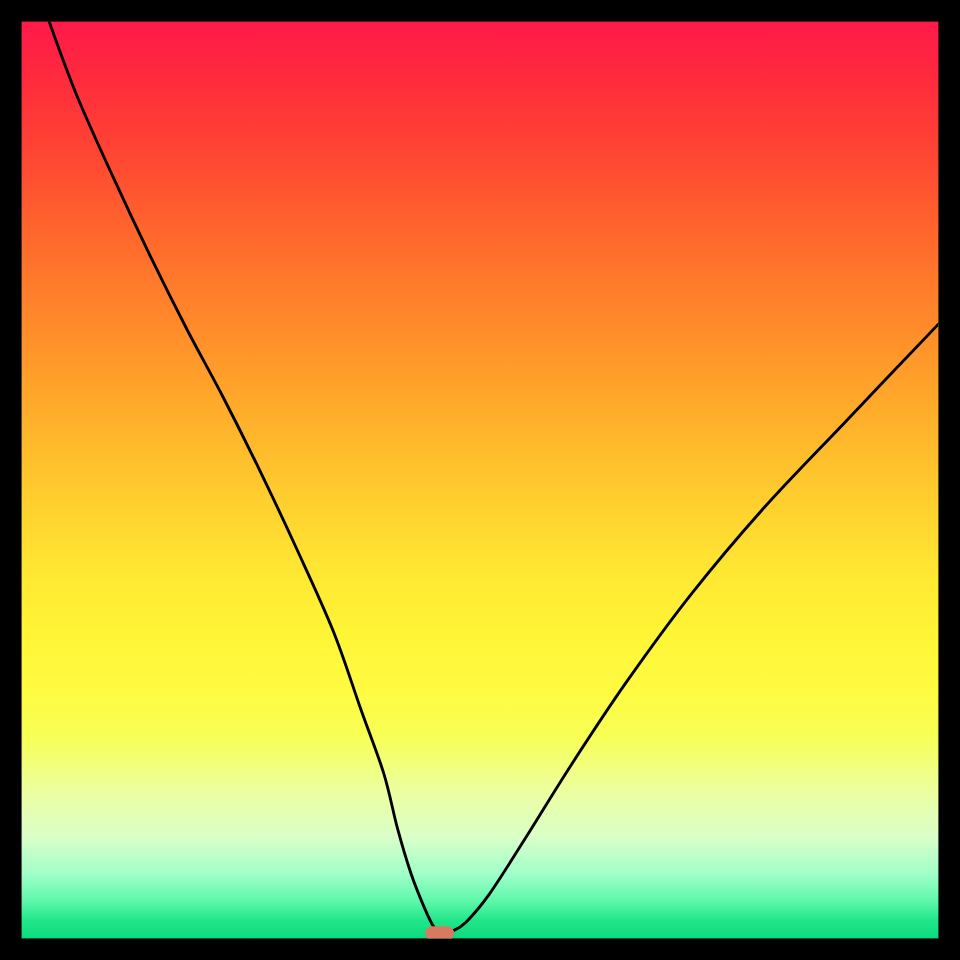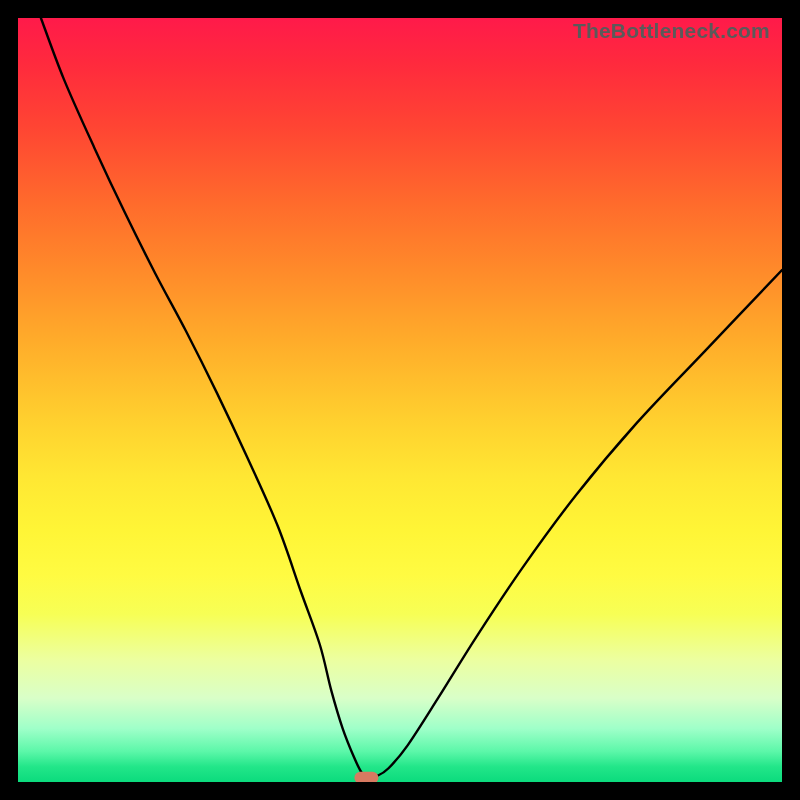--- a/index.html
+++ b/index.html
@@ -67,19 +67,18 @@
   .marker {
     fill: #d77a61;
   }
 </style>
 </head>
 <body>
 
 <div class="frame">
   <div class="plot">
     <div class="gradient"></div>
-    <div class="watermark">TheBottleneck.com</div>
     <svg class="curve" viewBox="0 0 764 764" preserveAspectRatio="none">
       <path fill="none" stroke="#000" stroke-width="2.4" stroke-linecap="round" stroke-linejoin="round" id="curve-path" d="M 22.92 0.00 C 26.74 10.19, 36.93 39.47, 45.84 61.12 C 54.75 82.77, 66.21 107.60, 76.40 129.88 C 86.59 152.16, 96.77 173.81, 106.96 194.82 C 117.15 215.83, 127.33 236.20, 137.52 255.94 C 147.71 275.68, 157.89 293.50, 168.08 313.24 C 178.27 332.98, 188.45 353.35, 198.64 374.36 C 208.83 395.37, 219.01 417.02, 229.20 439.30 C 239.39 461.58, 250.85 485.78, 259.76 508.06 C 268.67 530.34, 275.68 553.26, 282.68 573.00 C 289.68 592.74, 296.69 609.93, 301.78 626.48 C 306.87 643.03, 309.42 658.31, 313.24 672.32 C 317.06 686.33, 320.88 699.31, 324.70 710.52 C 328.52 721.73, 332.98 732.17, 336.16 739.55 C 339.34 746.94, 341.51 751.52, 343.80 754.83 C 346.09 758.14, 347.37 758.91, 349.91 759.42 C 352.46 759.93, 355.64 759.42, 359.08 757.89 C 362.52 756.36, 365.45 755.34, 370.54 750.25 C 375.63 745.15, 381.36 739.04, 389.64 727.33 C 397.92 715.61, 408.74 698.04, 420.20 679.96 C 431.66 661.88, 444.39 640.49, 458.40 618.84 C 472.41 597.19, 487.69 573.64, 504.24 550.08 C 520.79 526.52, 538.62 501.69, 557.72 477.50 C 576.82 453.31, 597.19 429.11, 618.84 404.92 C 640.49 380.73, 663.41 357.81, 687.60 332.34 C 711.79 306.87, 751.27 265.49, 764.00 252.12"></path>
       <rect id="marker-rect" class="marker" rx="6" ry="6" width="24" height="12" x="336.4" y="753.8"></rect>
     </svg>
   </div>
 </div>
 
 </body></html>

